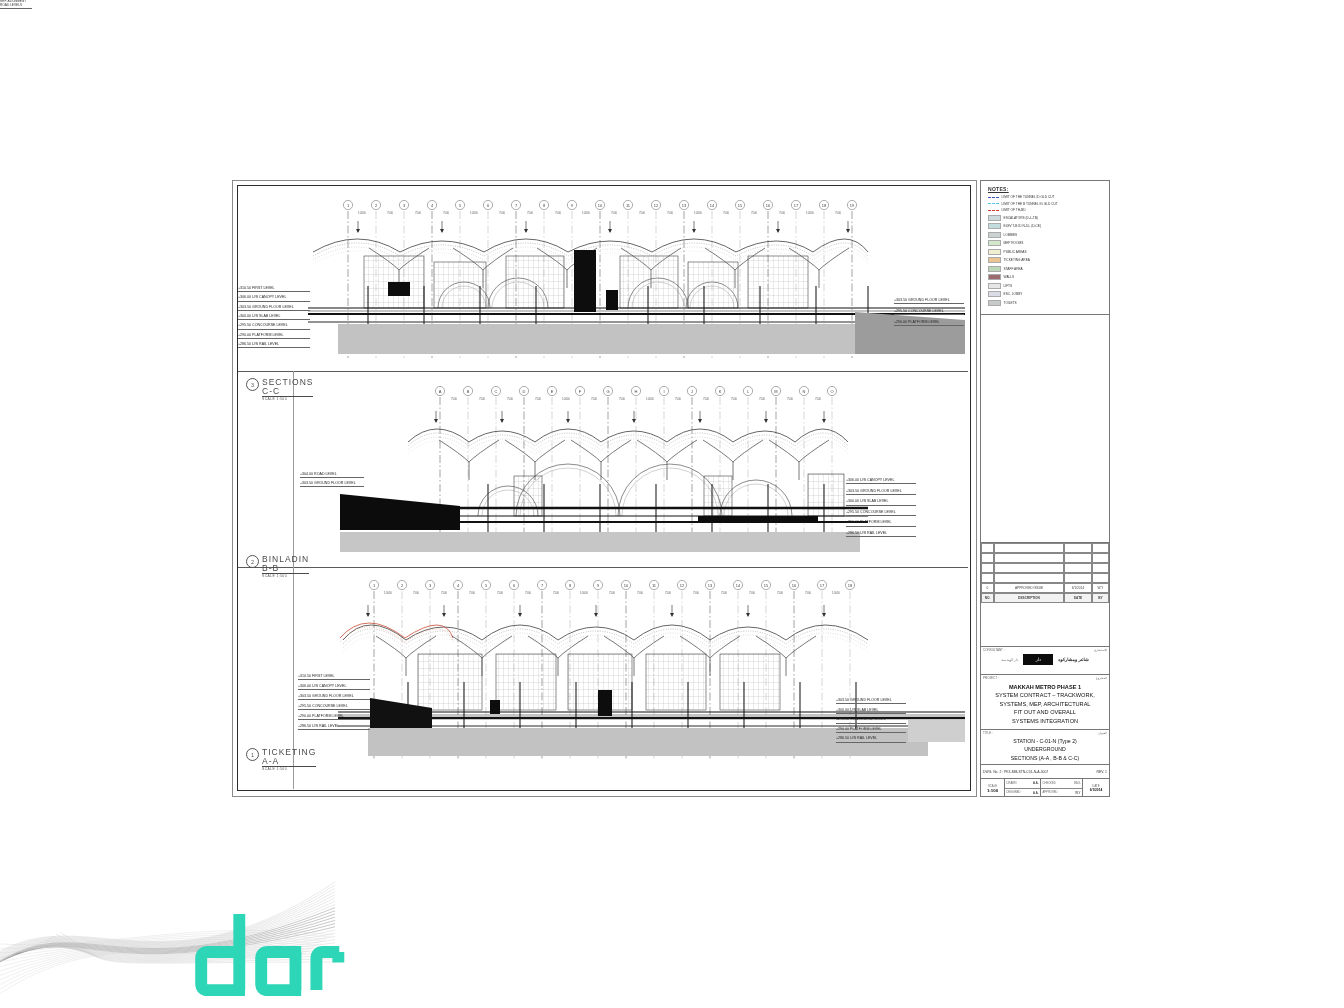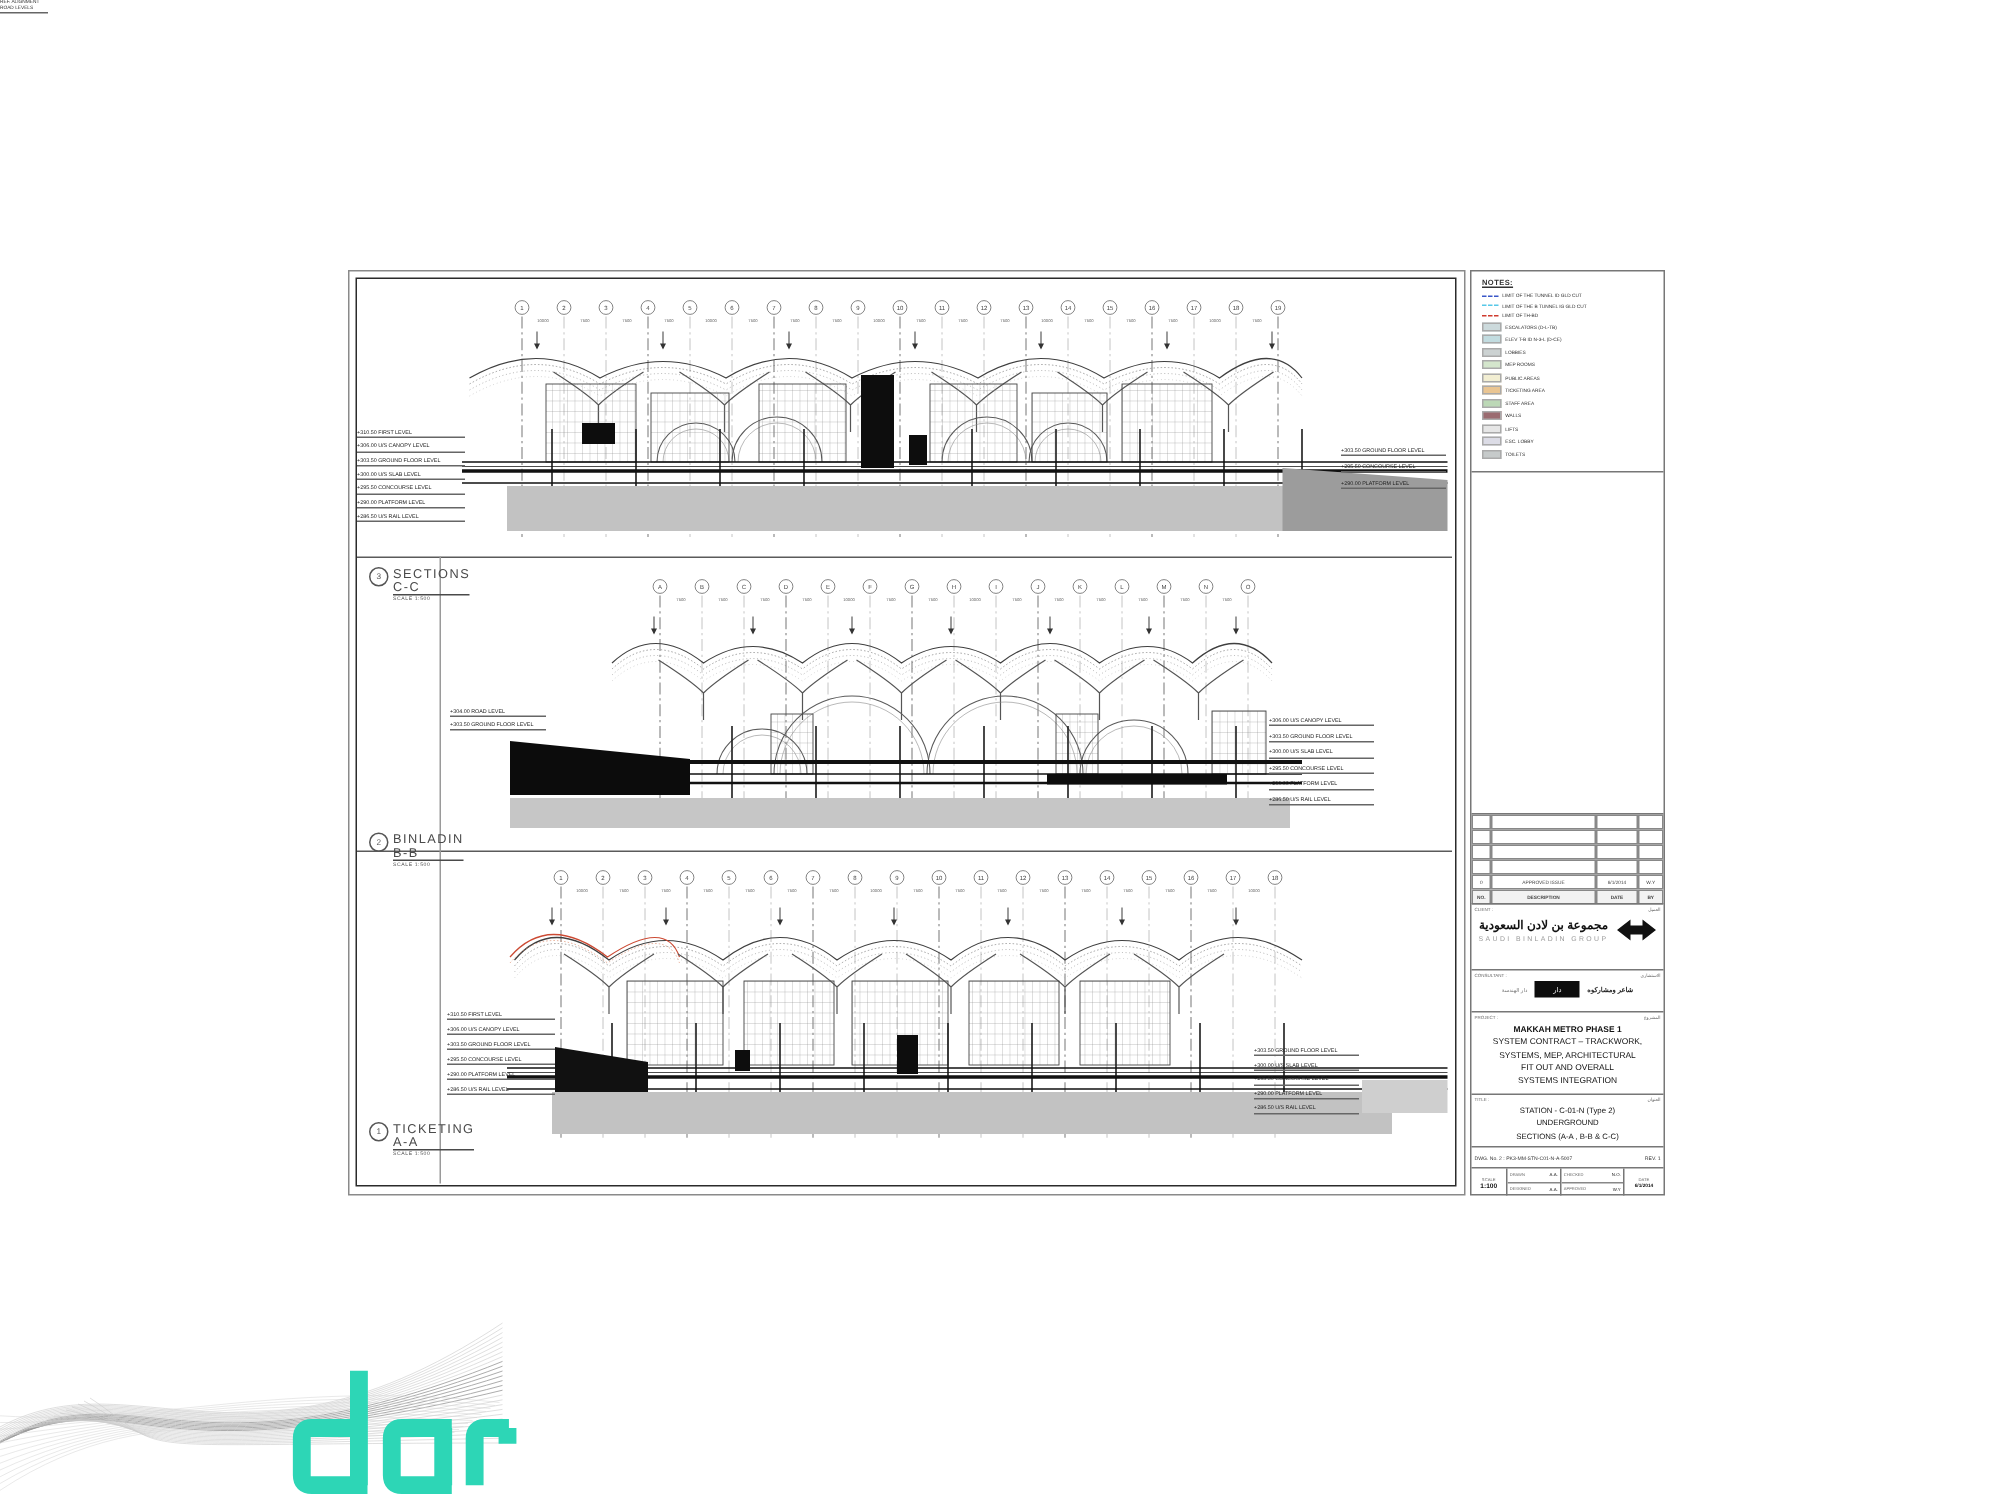--- a/index.html
+++ b/index.html
@@ -558,35 +558,20 @@
       <div class="rev-cell">0</div>
       <div class="rev-cell">APPROVED ISSUE</div>
       <div class="rev-cell">6/1/2014</div>
       <div class="rev-cell">W.Y</div>
       <div class="rev-cell" style="font-weight: bold; background: rgb(242, 242, 242);">NO.</div>
       <div class="rev-cell" style="font-weight: bold; background: rgb(242, 242, 242);">DESCRIPTION</div>
       <div class="rev-cell" style="font-weight: bold; background: rgb(242, 242, 242);">DATE</div>
       <div class="rev-cell" style="font-weight: bold; background: rgb(242, 242, 242);">BY</div>
     </div>
 
-  <div class="abs blk" style="top:421px;height:44px;">
-    <div class="corner-row">
-      <span>CLIENT :</span>
-      <span>العميل</span>
-    </div>
-    <div style="display:flex;align-items:center;justify-content:center;gap:6px;margin-top:4px;">
-      <div style="text-align:center;">
-        <div style="font-size:8px;font-weight:bold;color:#111;direction:rtl;">مجموعة بن لادن السعودية</div>
-        <div style="font-size:4.6px;letter-spacing:1.6px;color:#9a9a9a;margin-top:1.5px;">SAUDI BINLADIN GROUP</div>
-      </div>
-      <svg width="26" height="16" viewBox="0 0 26 16">
-        <polygon points="0,8 9,1 9,5 17,5 17,1 26,8 17,15 17,11 9,11 9,15" fill="#111"></polygon>
-      </svg>
-    </div>
-  </div>
 
   <div class="abs blk" style="top:465px;height:28px;">
     <div class="corner-row">
       <span>CONSULTANT :</span>
       <span>الاستشاري</span>
     </div>
     <div style="display:flex;align-items:center;justify-content:center;gap:5px;margin-top:2px;">
       <div style="font-size:3.6px;color:#777;direction:rtl;">دار الهندسة</div>
       <div style="background:#0d0d0d;color:#fff;font-size:4.5px;width:30px;height:11px;display:flex;align-items:center;justify-content:center;">
         <span>دار</span>

